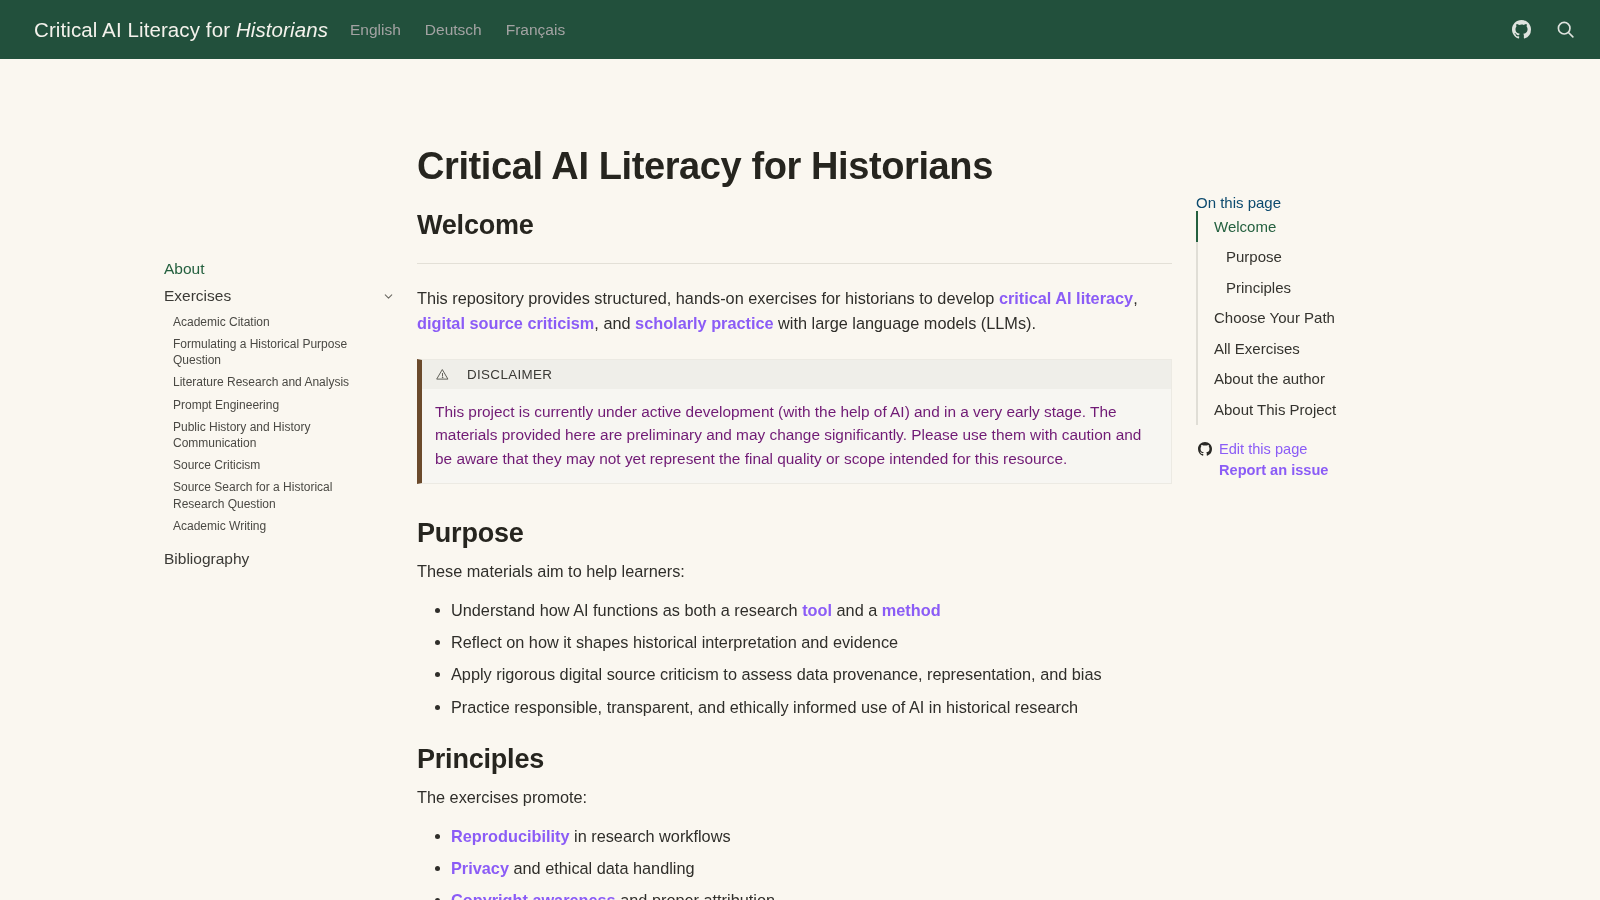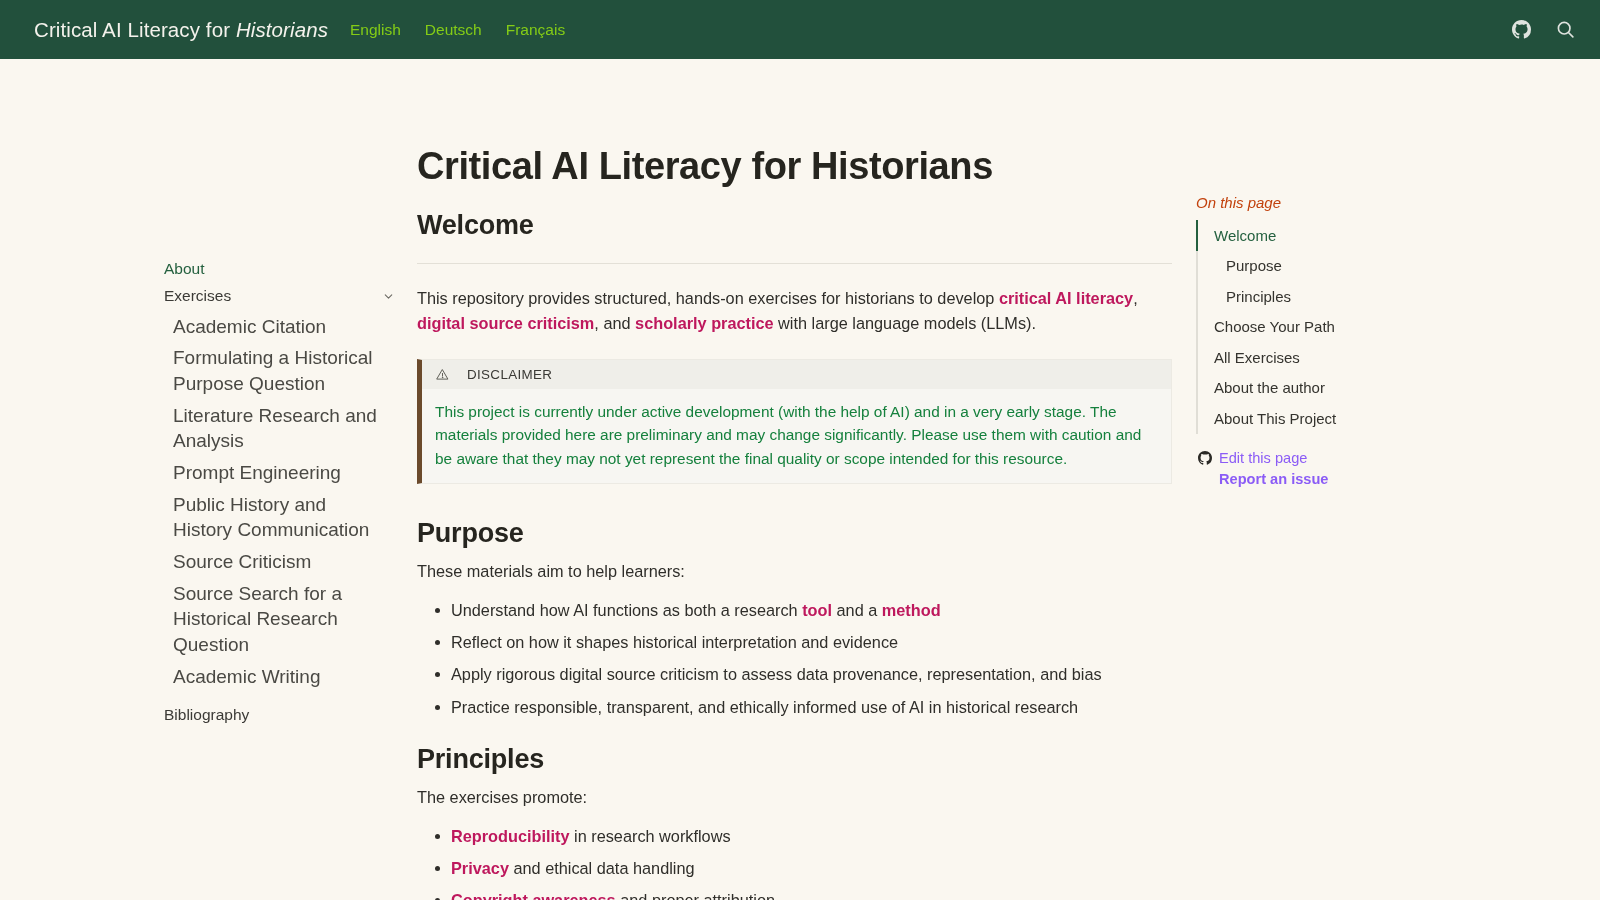--- a/index.html
+++ b/index.html
@@ -37,21 +37,21 @@
   }
   .brand em { font-style: italic; }
 
   .nav-links {
     display: flex;
     align-items: center;
     gap: 24px;
   }
   .nav-link {
     font-size: 15.5px;
-    color: #84cc16;
+    color: #a3a3a3;
     text-decoration: none;
     white-space: nowrap;
     cursor: pointer;
   }
 
   .topbar-right {
     margin-left: auto;
     display: flex;
     align-items: center;
     gap: 22px;
@@ -107,21 +107,21 @@
     margin-left: 8px;
     display: flex;
     align-items: center;
     justify-content: center;
   }
 
   .side-sub {
     padding-left: 9px;
   }
   .side-sub .side-item {
-    font-size: 19px;
+    font-size: 12px;
     color: #4a4944;
     padding: 3px 0;
     display: block;
     max-width: 210px;
   }
 
   .side-spacer { height: 9px; }
 
   
   .main {
@@ -155,21 +155,21 @@
 
   p.body {
     font-size: 16.3px;
     line-height: 1.52;
     color: #2f2e2a;
     margin-bottom: 20px;
   }
   p.lead { margin-bottom: 23px; }
   p.intro-line { margin-bottom: 14px; }
 
-  strong { font-weight: 700; color: #be185d; }
+  strong { font-weight: 700; color: #8b5cf6; }
 
   
   .callout {
     border-left: 5px solid #6b4a2c;
     background: #f7f6f2;
     margin-bottom: 34px;
     border-top: 1px solid #eceae3;
     border-right: 1px solid #eceae3;
     border-bottom: 1px solid #eceae3;
   }
@@ -185,21 +185,21 @@
   }
   .warn-icon {
     width: 14px; height: 14px;
     display: flex; align-items: center; justify-content: center;
     color: #5d5b54;
   }
   .callout-body {
     padding: 11px 14px 13px 13px;
     font-size: 15.4px;
     line-height: 1.53;
-    color: #15803d;
+    color: #701a75;
   }
 
   
   ul.bullets {
     list-style: none;
     margin: 0 0 24px 0;
     padding: 0;
   }
   ul.bullets li {
     position: relative;
@@ -221,24 +221,22 @@
   }
 
   
   .toc {
     flex: 1 1 auto;
     padding-top: 135px;
     padding-left: 24px;
   }
   .toc-title {
     font-size: 15px;
-    color: #c2410c;
-    margin-bottom: 9px;
+    color: #0c4a6e;
     padding-left: 0;
-    font-style: italic;
   }
   .toc-list {
     list-style: none;
     border-left: 0;
     padding: 0;
     margin: 0 0 14px 0;
   }
   .toc-item {
     display: block;
     font-size: 15px;

